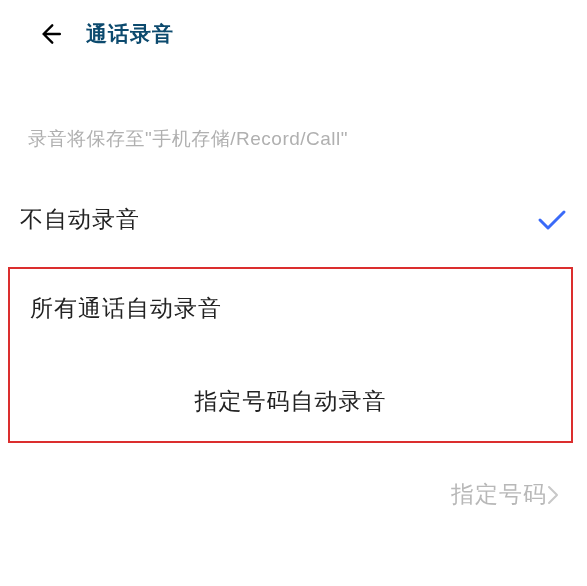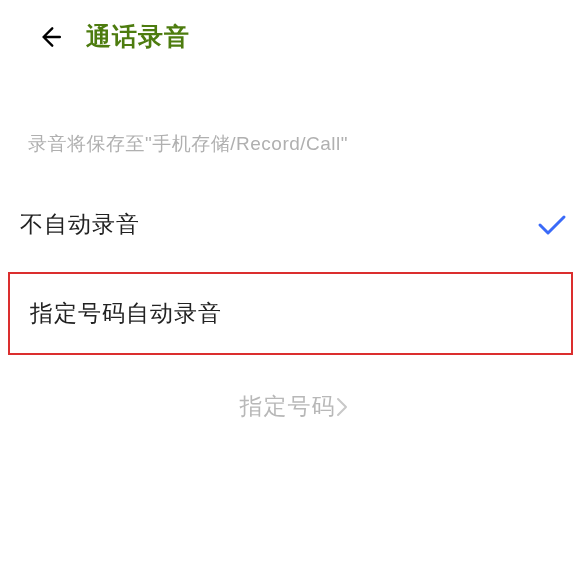--- a/index.html
+++ b/index.html
@@ -24,23 +24,23 @@
       display: flex;
       align-items: center;
       justify-content: center;
       cursor: pointer;
     }
     .back-icon svg {
       width: 26px;
       height: 26px;
     }
     .title {
-      font-size: 25px;
+      font-size: 21px;
       font-weight: 600;
-      color: #4d7c0f;
+      color: #0c4a6e;
       letter-spacing: 1px;
     }
     .hint {
       padding: 58px 28px 32px 28px;
       font-size: 19px;
       color: #b0b0b0;
       letter-spacing: 0.5px;
     }
     .option-row {
       display: flex;
@@ -74,21 +74,21 @@
       letter-spacing: 1px;
       cursor: pointer;
     }
     .highlight-option + .highlight-option {
       margin-top: 22px;
       text-align: center;
     }
     .disabled-row {
       display: flex;
       align-items: center;
-      justify-content: center;
+      justify-content: flex-end;
       padding: 36px 28px 20px 28px;
     }
     .disabled-label {
       font-size: 23px;
       color: #b8b8b8;
       letter-spacing: 1px;
     }
     .chevron-icon {
       display: flex;
       align-items: center;
@@ -115,20 +115,21 @@
 <div class="option-row">
   <span class="option-label">不自动录音</span>
   <span class="check-icon">
     <svg viewBox="0 0 30 24" fill="none">
       <path d="M3 12 L11 20 L27 4" stroke="#3a6af8" stroke-width="3" stroke-linecap="round" stroke-linejoin="round"></path>
     </svg>
   </span>
 </div>
 
 <div class="highlight-box">
+  <div class="highlight-option">所有通话自动录音</div>
   <div class="highlight-option">指定号码自动录音</div>
 </div>
 
 <div class="disabled-row">
   <span class="disabled-label">指定号码</span>
   <span class="chevron-icon">
     <svg viewBox="0 0 12 20" fill="none">
       <path d="M2 2 L10 10 L2 18" stroke="#c8c8c8" stroke-width="2" stroke-linecap="round" stroke-linejoin="round"></path>
     </svg>
   </span>

